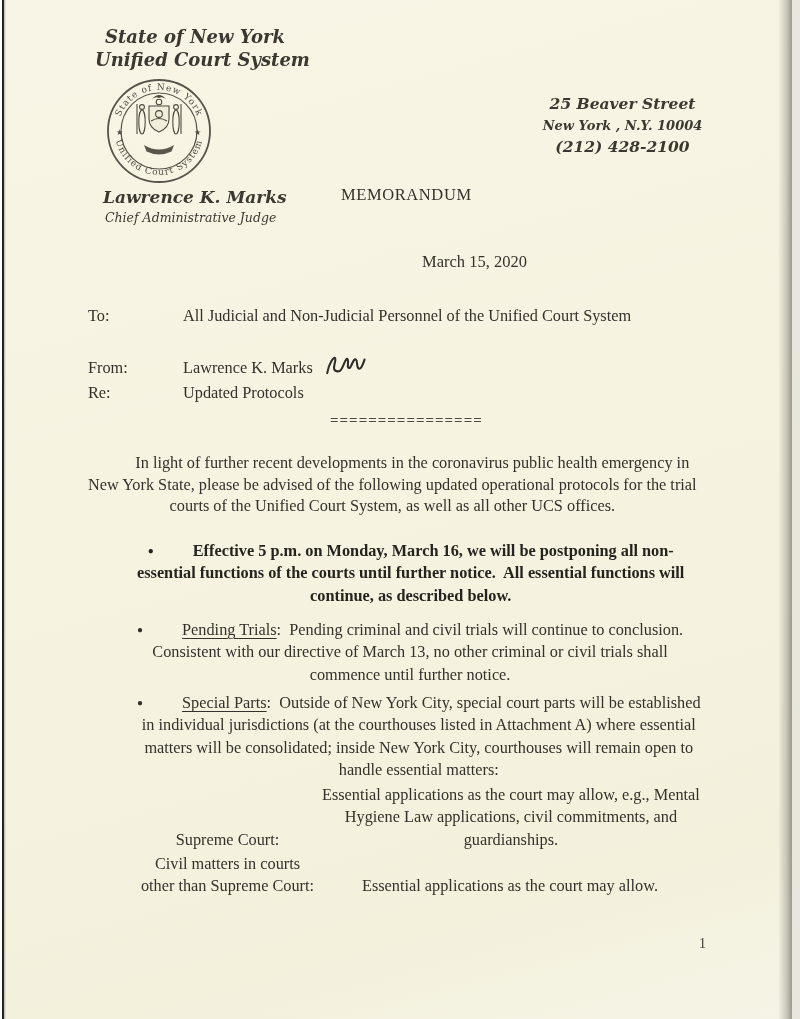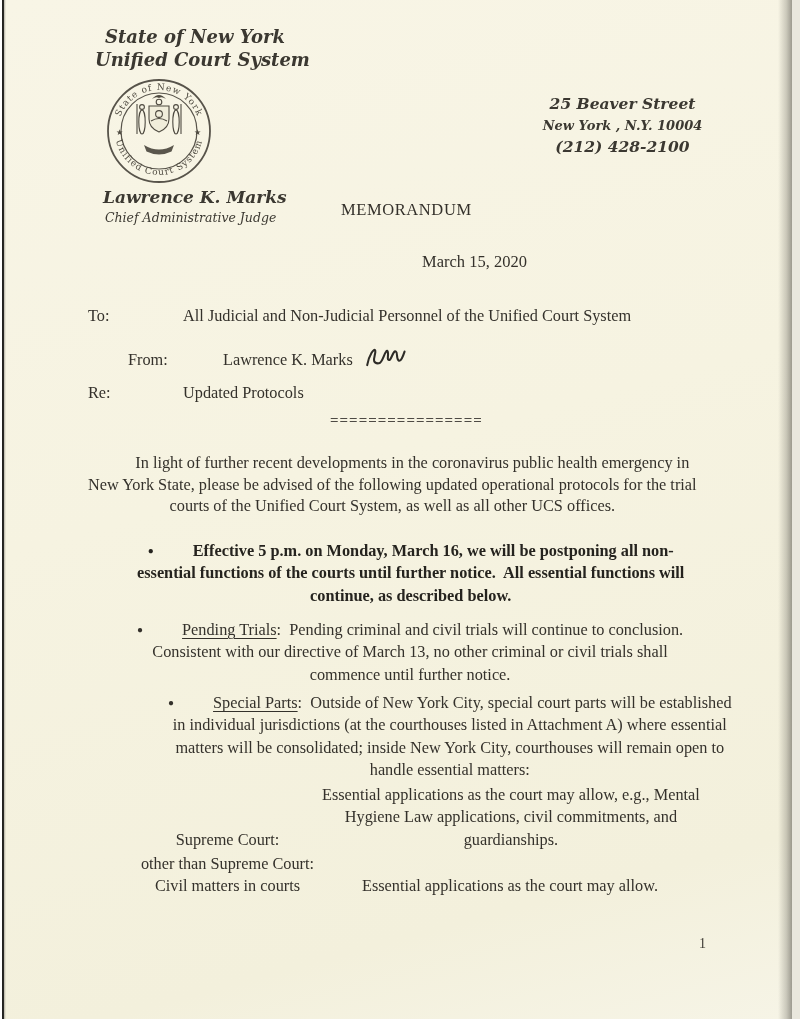--- a/index.html
+++ b/index.html
@@ -15,33 +15,33 @@
   .script{font-family:"DejaVu Serif",serif;font-style:italic;font-weight:bold;color:#3b3831;}
   .org1{left:105px;top:26px;font-size:18px;}
   .org2{left:95px;top:49px;font-size:18px;}
   .official-name{left:103px;top:187px;font-size:17px;}
   .official-title{left:105px;top:210px;font-size:12.5px;font-weight:normal;}
   .address{left:500px;top:93px;width:245px;text-align:center;
         font-family:"DejaVu Serif",serif;font-style:italic;font-weight:bold;
         font-size:15.5px;line-height:22px;color:#3b3831;}
   .seal-wrap{position:absolute;left:104px;top:76px;width:110px;height:110px;}
   
-  .memo-heading{left:341px;top:200px;font-size:16.5px;letter-spacing:.6px;}
+  .memo-heading{left:341px;top:185px;font-size:16.5px;letter-spacing:.6px;}
   .memo-date{left:422px;top:252px;font-size:16.5px;}
   .field-row{position:absolute;left:88px;font-size:16.3px;}
   .field-label{display:inline-block;width:95px;}
-  .row-to{top:306px;} .row-from{top:340px;margin-left:40px;} .row-re{top:383px;}
+  .row-to{top:306px;} .row-from{top:348px;} .row-re{top:383px;}
   .sig{vertical-align:-9px;margin-left:7px;}
   .divider{left:330px;top:412px;font-size:15px;font-weight:bold;letter-spacing:1px;color:#4d4a44;}
   .line{white-space:pre;line-height:21.5px;font-size:16.3px;text-align:center;}
   .intro{position:absolute;left:88px;top:452px;}
   .intro .line:first-child{padding-left:40px;}
   .bullet{position:absolute;left:137px;}
   .bullet .line{line-height:22.4px;}
-  .b1{top:540px;} .b2{top:619px;} .b3{top:692px;margin-left:31px;}
+  .b1{top:540px;} .b2{top:619px;} .b3{top:692px;}
   .bullet.bold{font-weight:bold;color:#25231e;}
   .dot{font-size:10px;vertical-align:2px;}
   .sp{display:inline-block;width:39px;}
   .lead{text-decoration:underline;text-underline-offset:3px;}
   .lead:empty{display:none;}
   .court-row{position:absolute;left:133px;width:565px;display:flex;align-items:flex-end;}
   .court-label{width:189px;flex:none;}
   .court-desc{flex:1;}
   .cr1{top:784px;} .cr2{top:853px;}
   .court-row .line{line-height:22.4px;}
@@ -148,22 +148,22 @@
     </div>
     <div class="court-desc">
       <div class="line">Essential applications as the court may allow, e.g., Mental</div>
       <div class="line">Hygiene Law applications, civil commitments, and</div>
       <div class="line">guardianships.</div>
     </div>
   </div>
 
   <div class="court-row cr2">
     <div class="court-label">
+      <div class="line">Civil matters in courts</div>
       <div class="line">other than Supreme Court:</div>
-      <div class="line">Civil matters in courts</div>
     </div>
     <div class="court-desc">
       <div class="line">Essential applications as the court may allow.</div>
     </div>
   </div>
 
   <div class="abs page-number">1</div>
 </div>
 
 </body></html>

